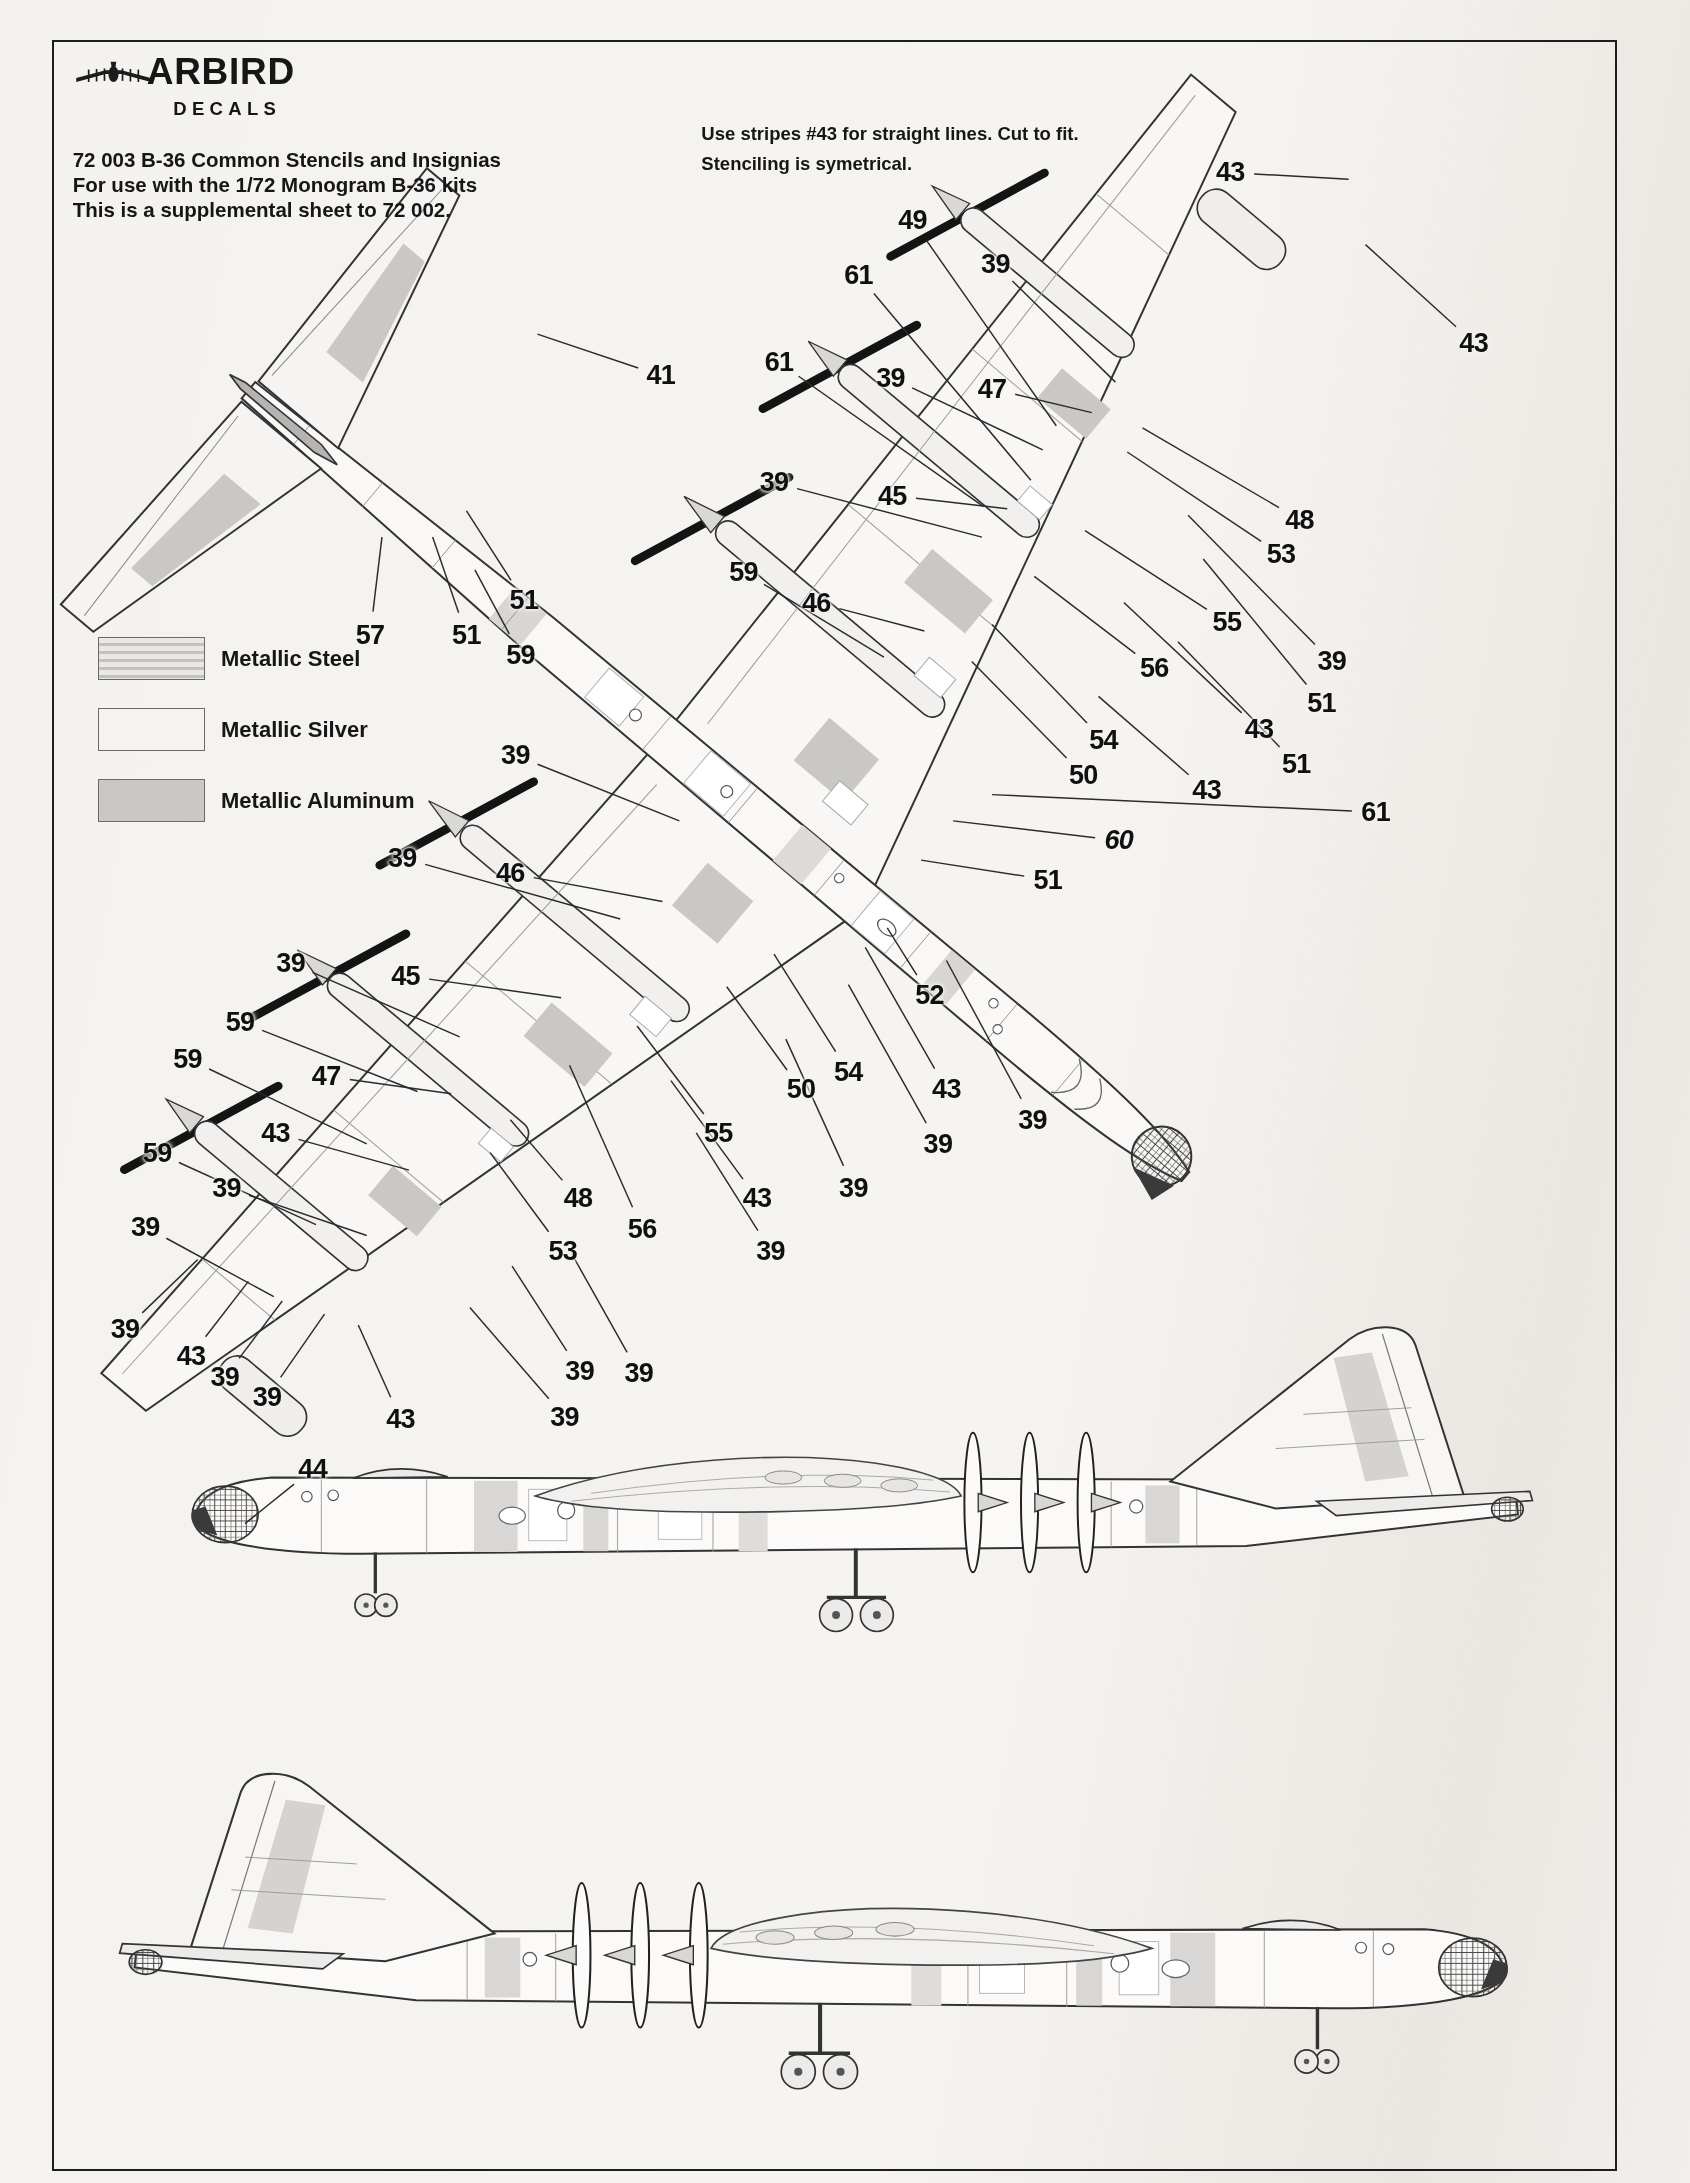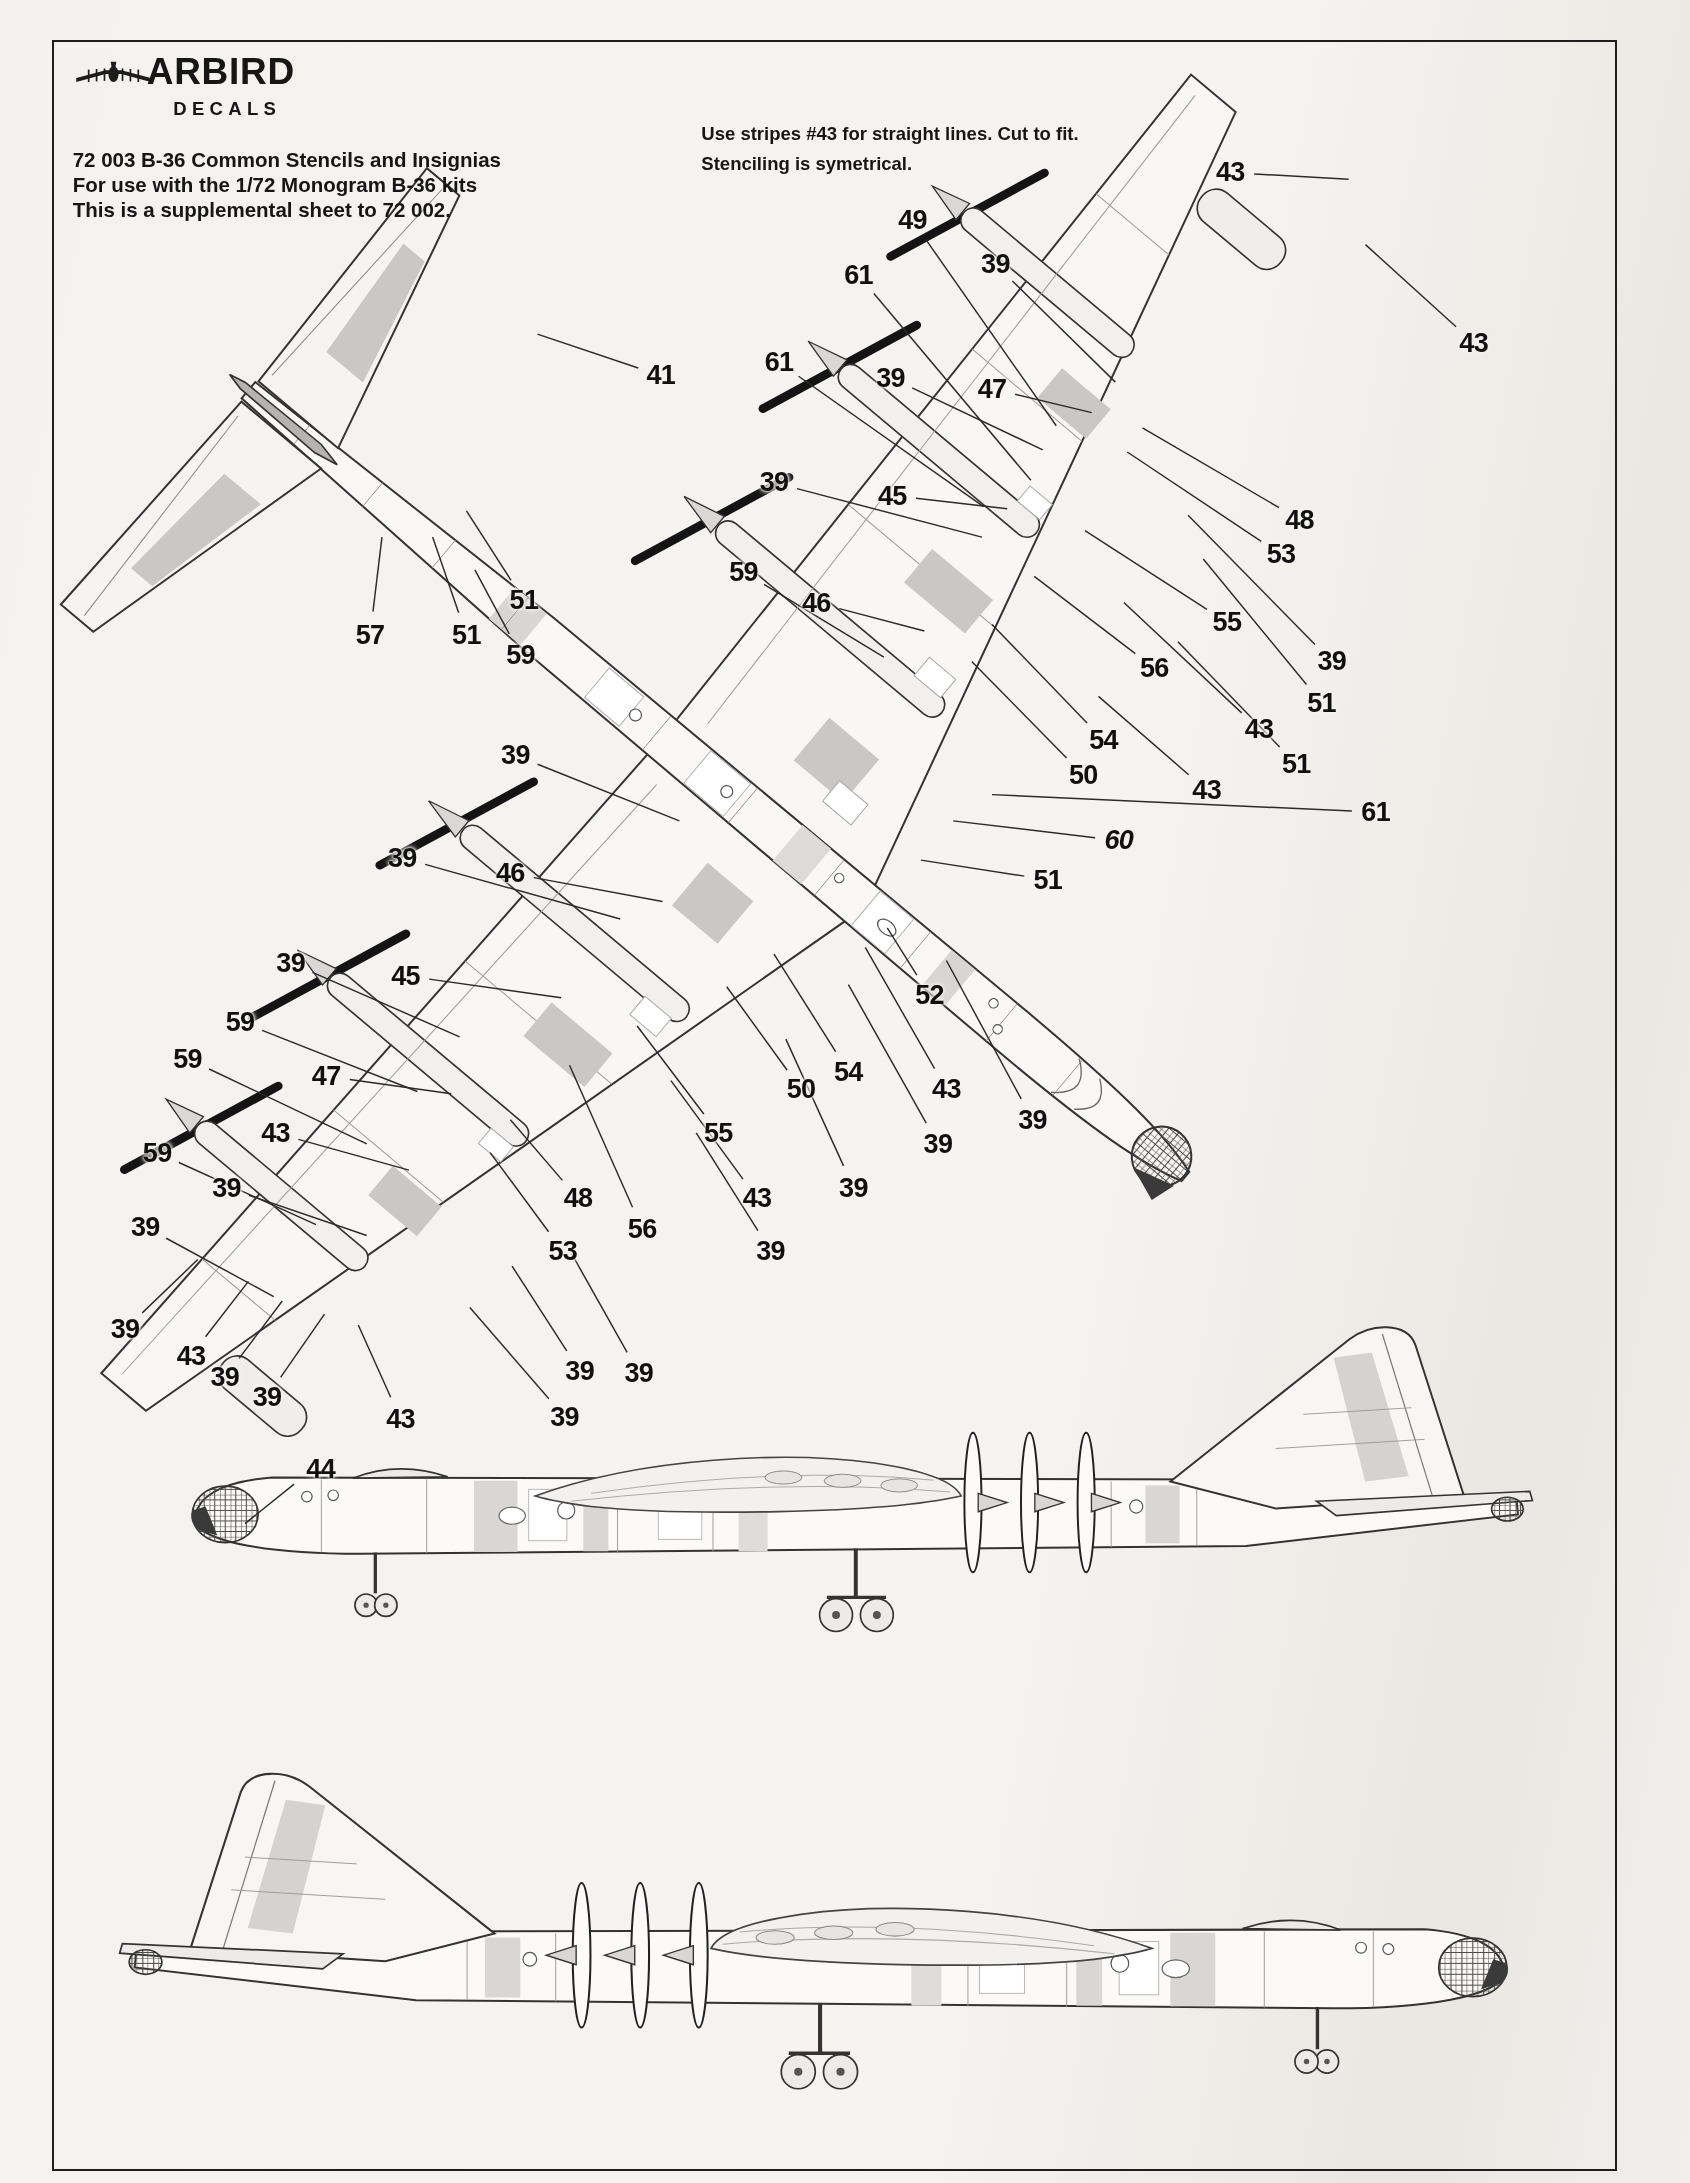--- a/index.html
+++ b/index.html
@@ -65,20 +65,34 @@
     <div>72 003 B-36 Common Stencils and Insignias</div>
     <div>For use with the 1/72 Monogram B-36 kits</div>
     <div>This is a supplemental sheet to 72 002.</div>
   </div>
 
   <div class="note-block">
     <div>Use stripes #43 for straight lines.  Cut to fit.</div>
     <div>Stenciling is symetrical.</div>
   </div>
 
+  <div class="legend">
+    <div class="legend-row">
+      <div class="swatch" style="background: repeating-linear-gradient(rgb(233, 232, 230) 0px, rgb(233, 232, 230) 4.6px, rgb(194, 193, 191) 4.6px, rgb(194, 193, 191) 8px);"></div>
+      <div class="legend-label">Metallic Steel</div>
+    </div>
+    <div class="legend-row">
+      <div class="swatch" style="background: rgb(244, 243, 241);"></div>
+      <div class="legend-label">Metallic Silver</div>
+    </div>
+    <div class="legend-row">
+      <div class="swatch" style="background: rgb(201, 200, 197);"></div>
+      <div class="legend-label">Metallic Aluminum</div>
+    </div>
+  </div>
 
   <svg id="topview" class="layer" viewBox="0 0 2552 3296">
     <defs>
       <pattern id="hatchgrid" width="16" height="16" patternUnits="userSpaceOnUse">
         <path d="M0 0H16 M0 8H16 M0 0V16 M8 0V16" stroke="#4a4a4a" stroke-width="1.6" fill="none"></path>
       </pattern>
 
       <g id="b36-side">
         <path d="M 58,352 C 66,316 112,299 175,294 L 1630,297 L 2066,330 L 2068,350 L 1655,398 L 310,410 C 158,410 82,390 62,368 Z" fill="#fbfaf8" stroke="#333" stroke-width="3"></path>
         <rect x="482" y="299" width="66" height="108" fill="#d8d7d5"></rect>
@@ -376,17 +390,17 @@
       <div class="callout" style="left: 55.5%; top: 52.4%;">39</div>
       <div class="callout" style="left: 50.5%; top: 54.4%;">39</div>
       <div class="callout" style="left: 34.3%; top: 62.8%;">39</div>
       <div class="callout" style="left: 37.8%; top: 62.9%;">39</div>
       <div class="callout" style="left: 23.7%; top: 65%;">43</div>
       <div class="callout" style="left: 33.4%; top: 64.9%;">39</div>
       <div class="callout" style="left: 15.8%; top: 64%;">39</div>
       <div class="callout" style="left: 11.3%; top: 62.1%;">43</div>
       <div class="callout" style="left: 13.3%; top: 63.1%;">39</div>
       <div class="callout" style="left: 7.4%; top: 60.9%;">39</div>
-      <div class="callout" style="left: 18.5%; top: 67.3%; margin-left: 8px;">44</div>
+      <div class="callout" style="left: 18.5%; top: 67.3%;">44</div>
     </div>
 
 </div>
 
 
 </body></html>

